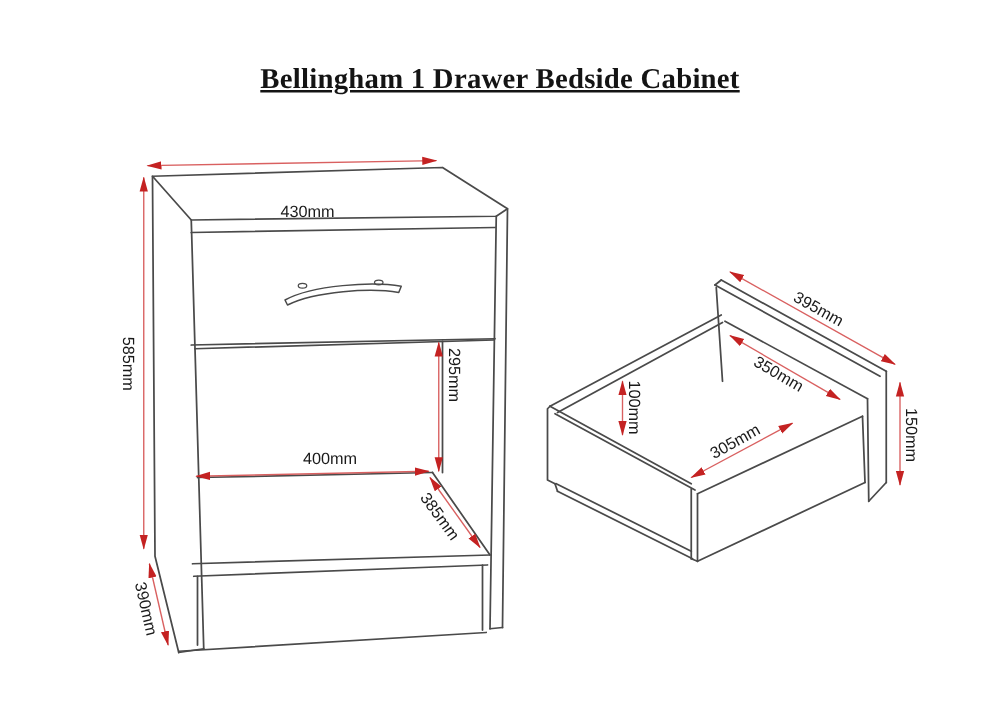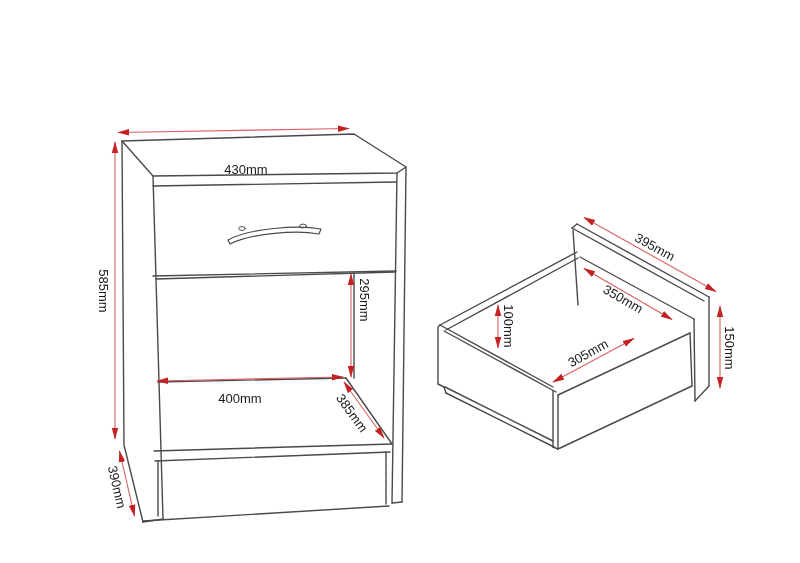--- a/index.html
+++ b/index.html
@@ -35,20 +35,21 @@
   .dim.r30 {transform:translate(-50%,-50%) rotate(30deg);}
   .dim.rm29{transform:translate(-50%,-50%) rotate(-29deg);}
   .dim.r54 {transform:translate(-50%,-50%) rotate(54deg);}
   .dim.r77 {transform:translate(-50%,-50%) rotate(77deg);}
 </style>
 </head>
 <body>
 
 <div class="page">
 
+  <div class="title">Bellingham 1 Drawer Bedside Cabinet</div>
 
   <svg class="art" width="800" height="563" viewBox="0 0 800 563">
     <defs>
       <marker id="arr" viewBox="0 0 12 8" refX="11.2" refY="4" markerWidth="12" markerHeight="8" markerUnits="userSpaceOnUse" orient="auto-start-reverse">
         <path d="M12,4 L0,0.7 L0,7.3 Z" fill="#c42222"></path>
       </marker>
     </defs>
 
     <g stroke="#4a4a4a" stroke-width="1.4" fill="none" stroke-linejoin="round" stroke-linecap="round">
 
@@ -125,21 +126,21 @@
       <line x1="584" y1="268.5" x2="672" y2="319.5" marker-start="url(#arr)" marker-end="url(#arr)"></line>
       <line x1="498" y1="305" x2="498" y2="348" marker-start="url(#arr)" marker-end="url(#arr)"></line>
       <line x1="553" y1="382" x2="634" y2="338.5" marker-start="url(#arr)" marker-end="url(#arr)"></line>
       <line x1="720" y1="306" x2="720" y2="388" marker-start="url(#arr)" marker-end="url(#arr)"></line>
     </g>
   </svg>
 
   <div class="dim" style="left:246px;top:122px;margin-top:47px;">430mm</div>
   <div class="dim r90" style="left:103px;top:291px;">585mm</div>
   <div class="dim r90" style="left:364px;top:300px;">295mm</div>
-  <div class="dim" style="left:240px;top:367px;margin-top:31px;">400mm</div>
+  <div class="dim" style="left:264px;top:367px;">400mm</div>
   <div class="dim r54" style="left:352px;top:413px;">385mm</div>
   <div class="dim r77" style="left:117px;top:487px;">390mm</div>
 
   <div class="dim r29" style="left:655px;top:247px;">395mm</div>
   <div class="dim r30" style="left:623px;top:299px;">350mm</div>
   <div class="dim r90" style="left:508px;top:326px;">100mm</div>
   <div class="dim rm29" style="left:588px;top:353px;">305mm</div>
   <div class="dim r90" style="left:729px;top:348px;">150mm</div>
 
 </div>

